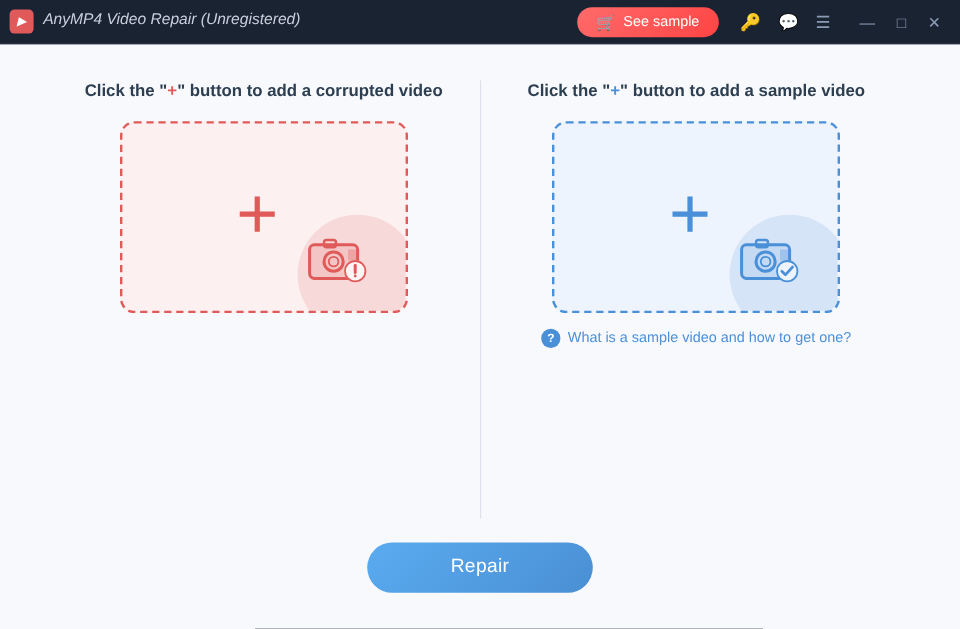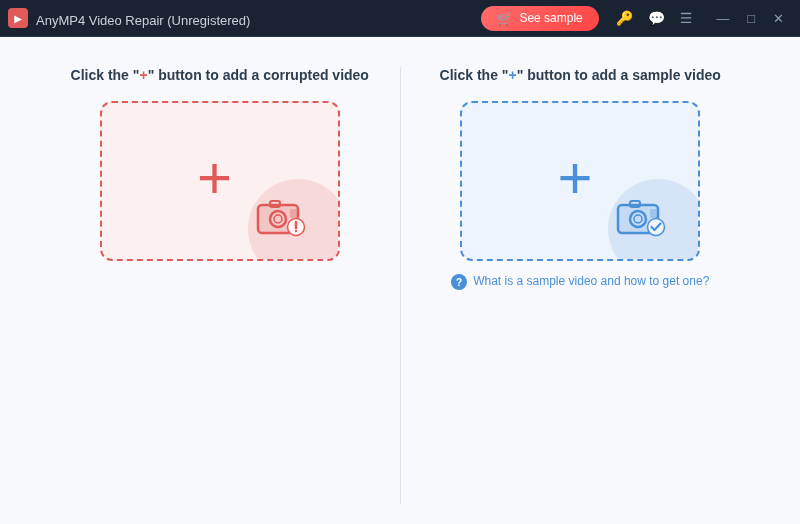--- a/index.html
+++ b/index.html
@@ -20,22 +20,23 @@
       align-items: center;
       justify-content: space-between;
       background: #1a2332;
       padding: 0 8px;
       height: 36px;
       flex-shrink: 0;
     }
 
     .titlebar-left {
       display: flex;
-      align-items: flex-end;
+      align-items: flex-start;
       gap: 8px;
+      font-style: italic;
     }
 
     .app-icon {
       width: 20px;
       height: 20px;
       background: #e05a5a;
       border-radius: 4px;
       display: flex;
       align-items: center;
       justify-content: center;
@@ -409,13 +410,18 @@
         </div>
       </div>
       <a class="help-link" href="#">
         <span class="help-icon">?</span>
         <span class="help-text">What is a sample video and how to get one?</span>
       </a>
     </div>
 
   </div>
 
+  <div class="repair-btn-wrap">
+    <button class="repair-btn">
+      <span>Repair</span>
+    </button>
+  </div>
 </div>
 
 </body></html>

